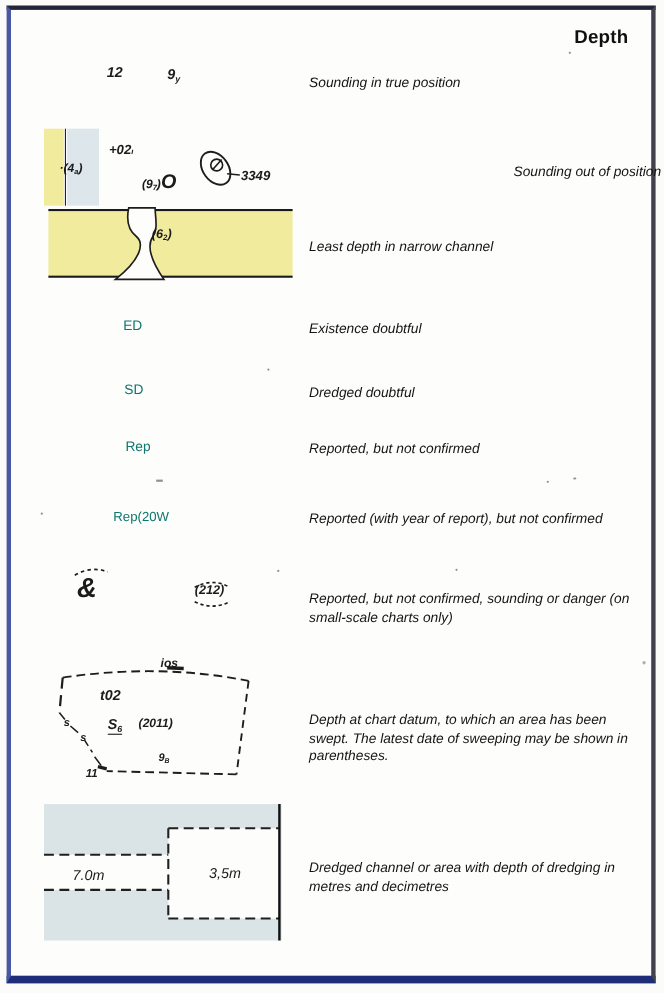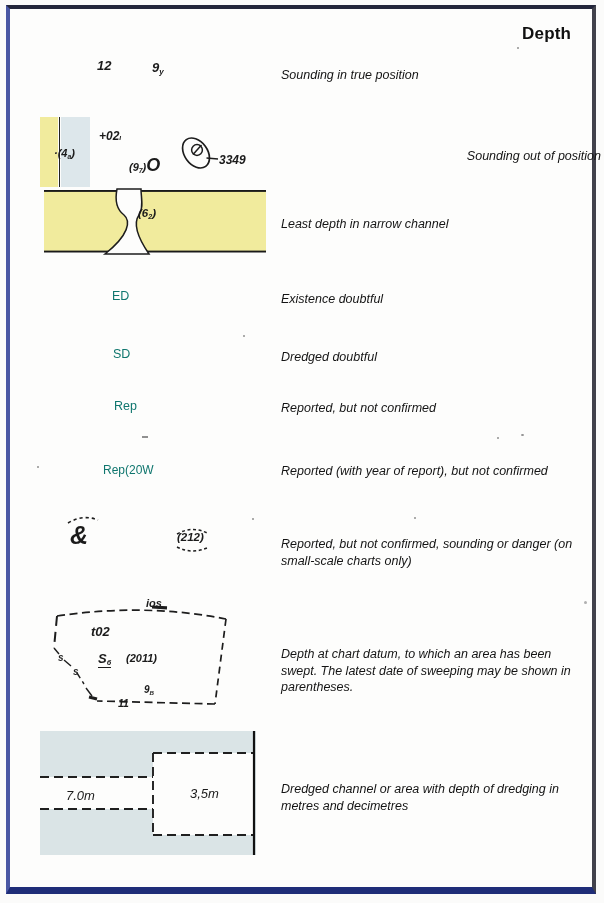--- a/index.html
+++ b/index.html
@@ -108,21 +108,21 @@
   <line x1="37" y1="75" x2="44" y2="86" stroke="#1d1d1d" stroke-width="1.4" stroke-dasharray="6,4"></line>
   <line x1="46" y1="90" x2="52" y2="98" stroke="#1d1d1d" stroke-width="1.4"></line>
 </svg>
 <div class="abs sym" style="left:146px;top:597px;font-size:11px;">ios</div>
 <div class="abs sym" style="left:63px;top:624px;font-size:13px;margin-left:28px;">t02</div>
 <div class="abs sym" style="left:58px;top:652px;font-size:10px;">s</div>
 <div class="abs sym" style="left:73px;top:666px;font-size:10px;">s</div>
 <div class="abs sym" style="left:98px;top:651px;font-size:13px;"><span class="underlined"><span>S</span><span class="sub">6</span></span></div>
 <div class="abs sym" style="left:126px;top:652px;font-size:11px;">(2011)</div>
 <div class="abs sym" style="left:144px;top:684px;font-size:10px;"><span>9</span><span class="sub">B</span></div>
-<div class="abs sym" style="left:78px;top:697px;font-size:10.5px;margin-left:40px;">11</div>
+<div class="abs sym" style="left:78px;top:697px;font-size:10.5px;">11</div>
 <div class="desc w292" style="left:281px;top:646px;">Depth at chart datum, to which an area has been swept. The latest date of sweeping may be shown in parentheses.</div>
 
 <svg style="left:40px;top:731px;" width="218" height="124" viewBox="0 0 218 124">
   <rect x="0" y="0" width="216" height="124" style="fill:var(--dredged-blue,#dae4e6)"></rect>
   <rect x="0" y="46" width="113" height="32" fill="#fdfdfc"></rect>
   <rect x="113" y="22" width="101" height="82" fill="#fdfdfc"></rect>
   <line x1="0" y1="46" x2="113" y2="46" stroke="#1f1f1f" stroke-width="1.9" stroke-dasharray="9,5"></line>
   <line x1="0" y1="78" x2="113" y2="78" stroke="#1f1f1f" stroke-width="1.9" stroke-dasharray="9,5"></line>
   <line x1="113" y1="22" x2="214" y2="22" stroke="#1f1f1f" stroke-width="1.9" stroke-dasharray="9,5"></line>
   <line x1="113" y1="22" x2="113" y2="104" stroke="#1f1f1f" stroke-width="1.9" stroke-dasharray="9,5"></line>

